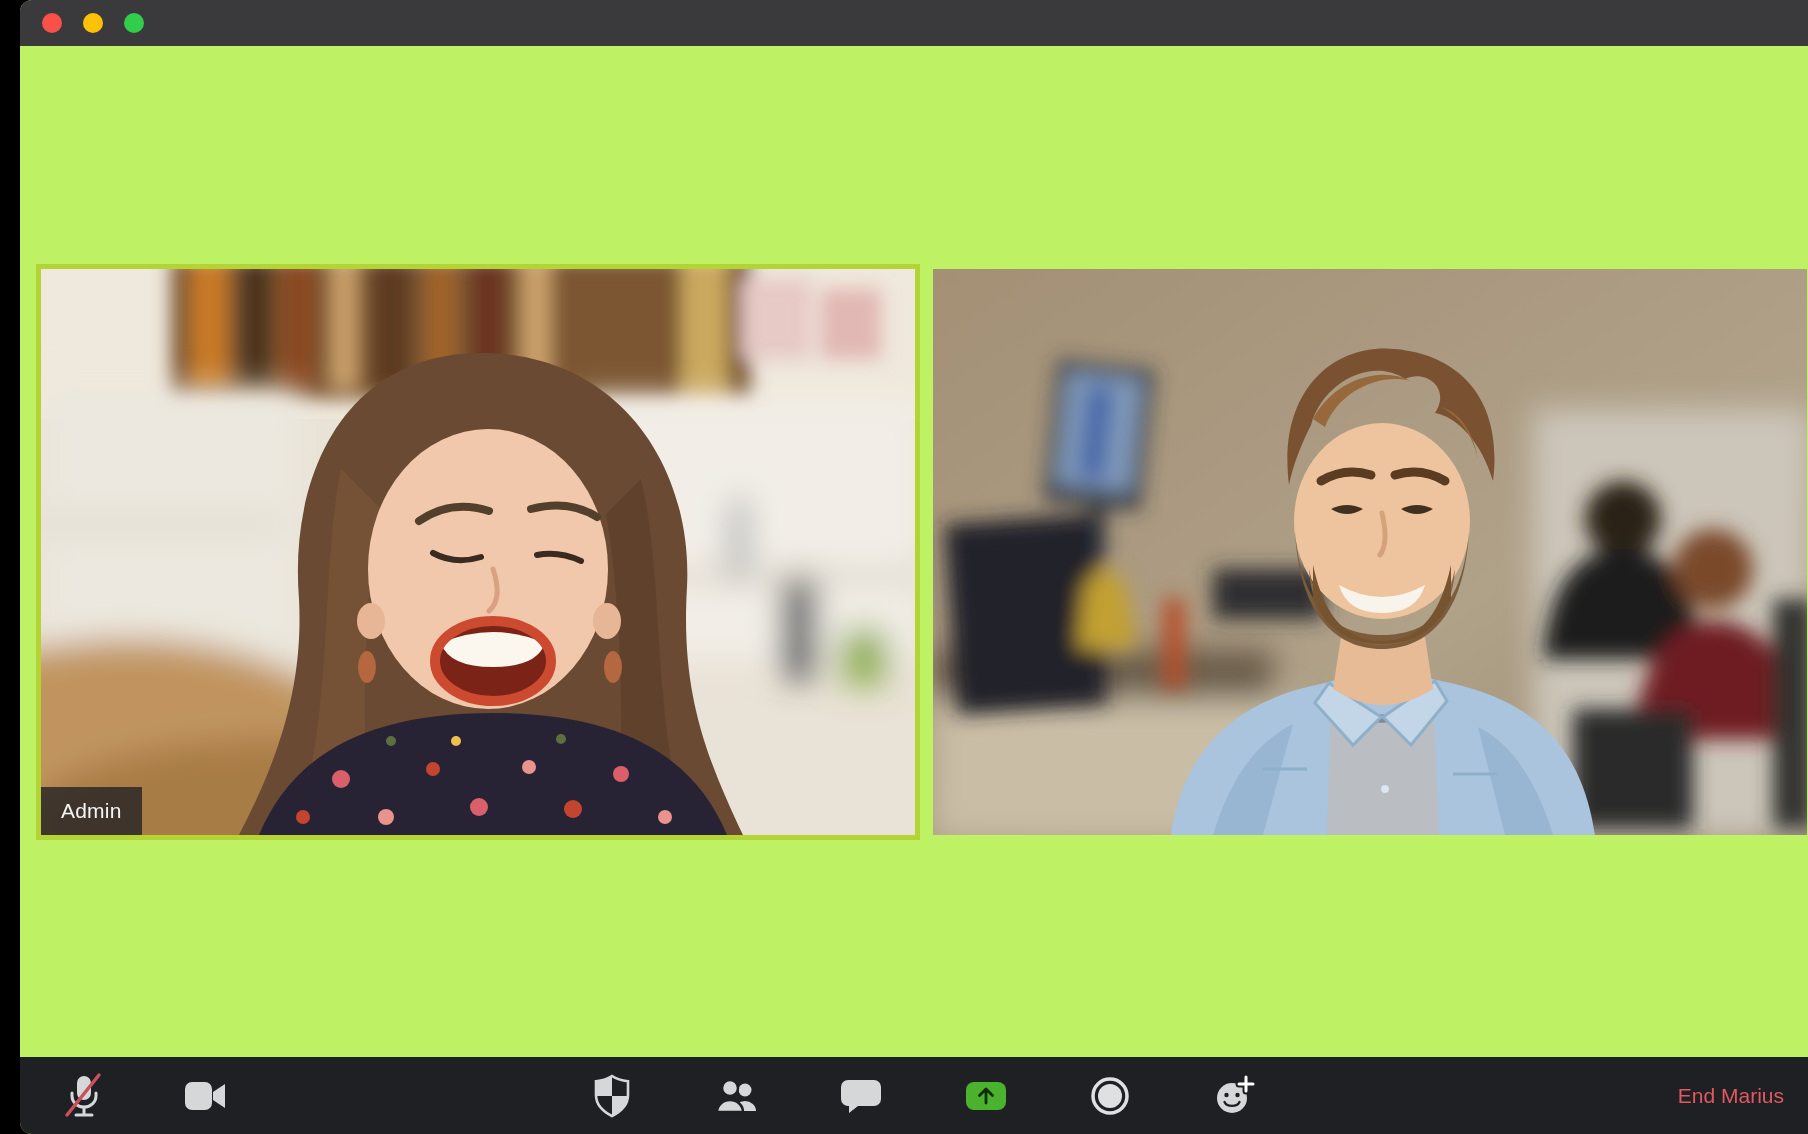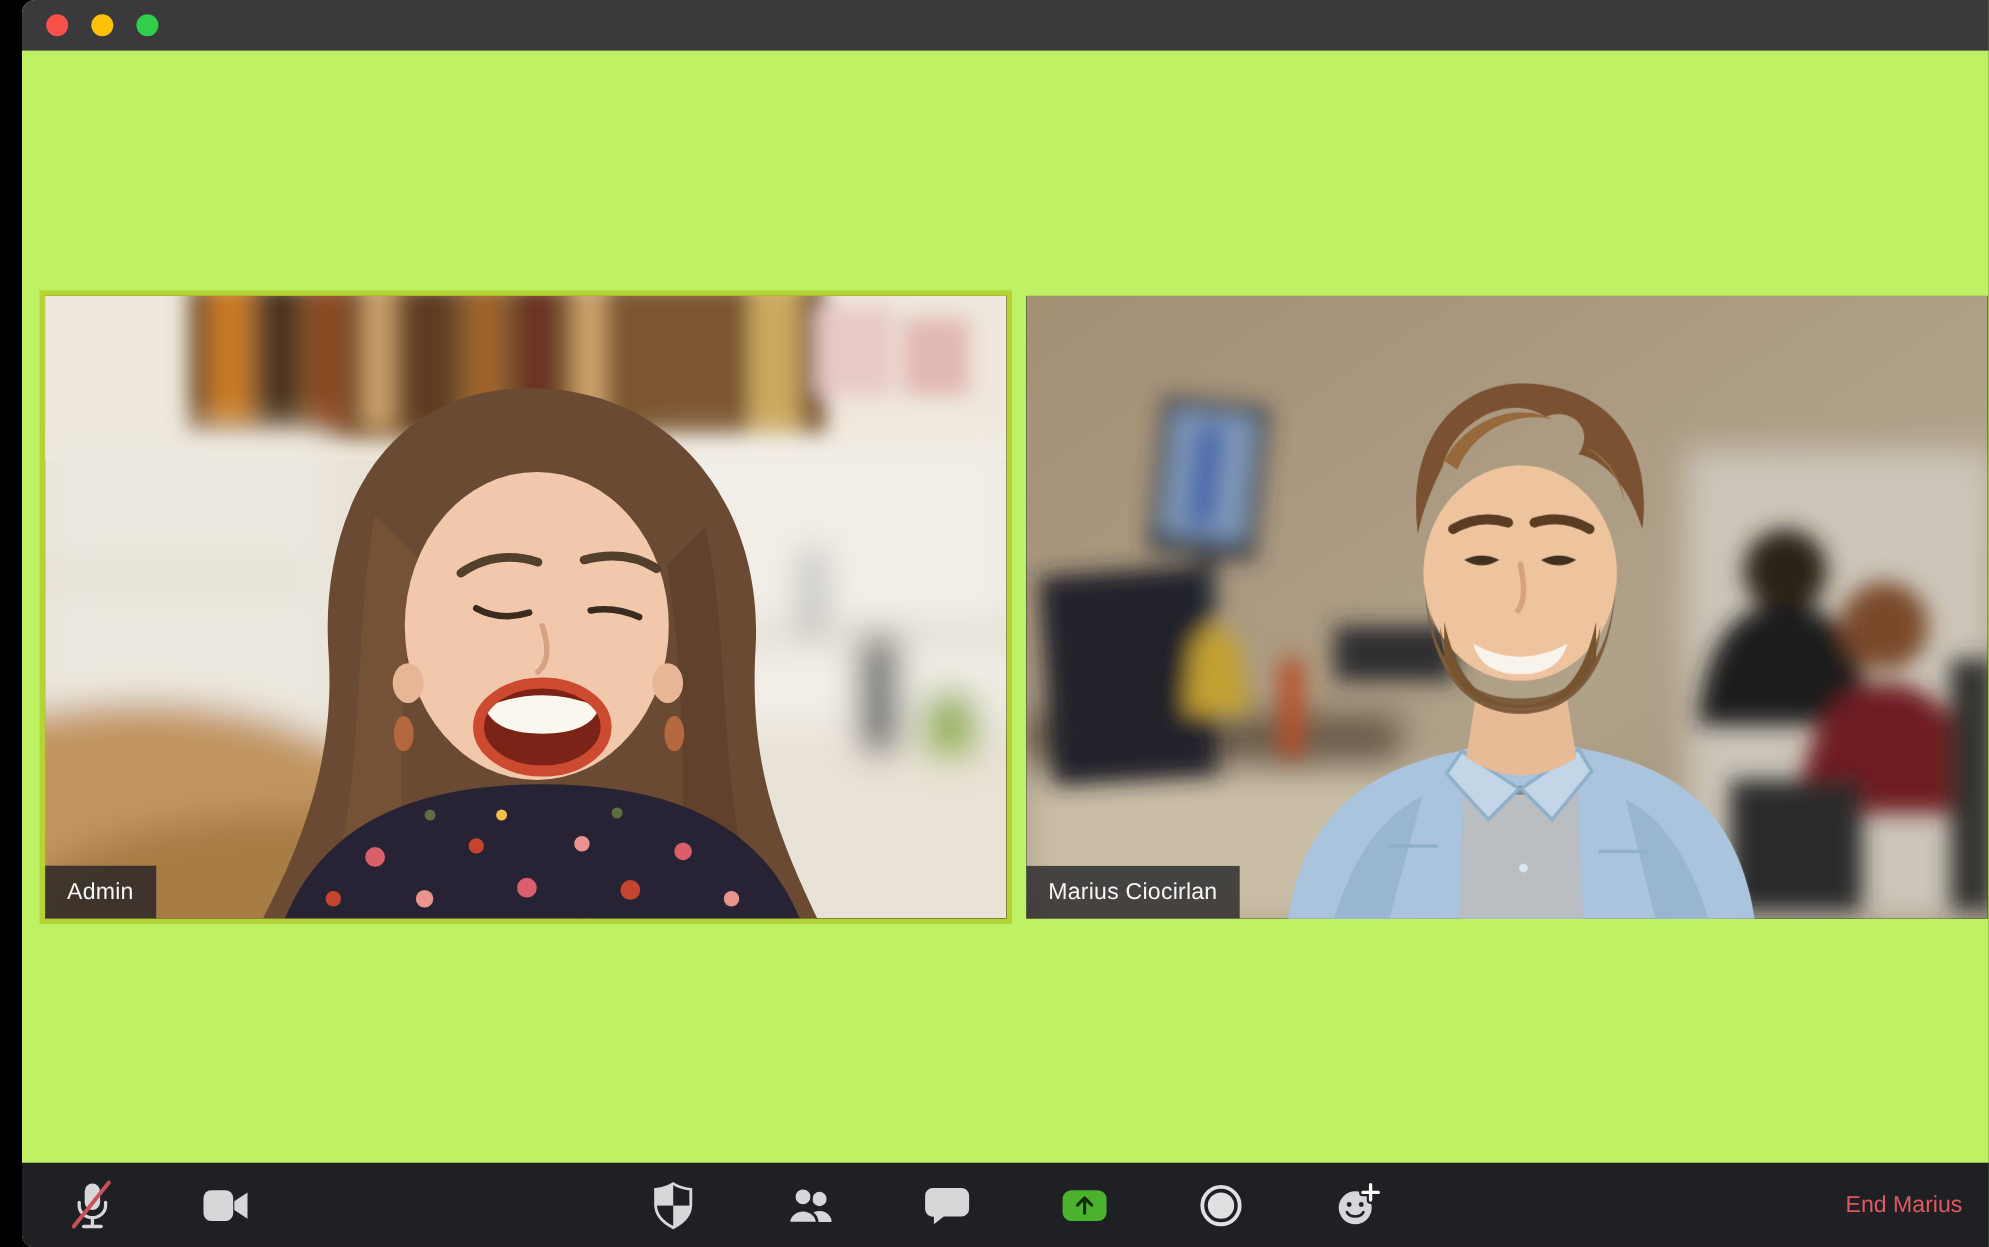--- a/index.html
+++ b/index.html
@@ -217,21 +217,20 @@
           <path d="M462 206 Q488 198 512 212" stroke="#5a3c22" stroke-width="9" fill="none" stroke-linecap="round"></path>
           <path d="M398 240 Q414 232 430 240 Q414 250 398 240 Z" fill="#41301f"></path>
           <path d="M468 240 Q484 232 500 240 Q484 250 468 240 Z" fill="#41301f"></path>
 
           <path d="M449 244 Q456 274 447 286" stroke="#d6a27c" stroke-width="5" fill="none" stroke-linecap="round"></path>
 
           <circle cx="452" cy="520" r="4" fill="#dbe6f0"></circle>
           <path d="M330 500 h44 M520 505 h44" stroke="#8fb0ca" stroke-width="3"></path>
         </g>
       </svg>
-      <div class="name-tag">Marius Ciocirlan</div>
     </div>
   </div>
 
   <div class="toolbar">
 
     <button class="tool pos-mic" title="Unmute">
       <svg width="46" height="50" viewBox="0 0 46 50">
         <rect x="16" y="5" width="14" height="24" rx="7" fill="#d6d7d8"></rect>
         <path d="M11 22 v3 a12 11 0 0 0 24 0 v-3" stroke="#d6d7d8" stroke-width="3" fill="none" stroke-linecap="round"></path>
         <line x1="23" y1="37" x2="23" y2="43" stroke="#d6d7d8" stroke-width="3"></line>

